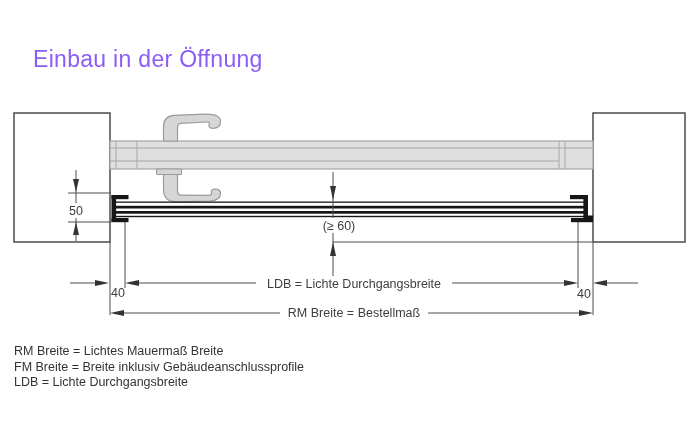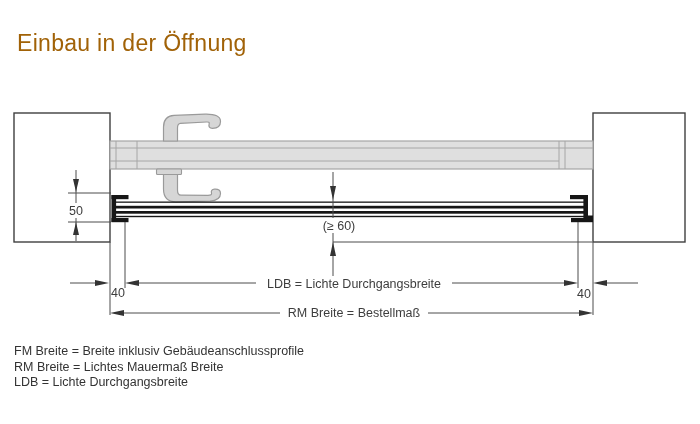--- a/index.html
+++ b/index.html
@@ -13,22 +13,22 @@
     --handle-line:#9a9a9a;
   }
   html,body{margin:0;padding:0;}
   body{
     width:700px;height:424px;position:relative;overflow:hidden;
     background:#ffffff;
     font-family:"Liberation Sans","DejaVu Sans",sans-serif;
     color:var(--ink);
   }
   .page-title{
-    position:absolute;left:17px;top:30px;margin:0;
-    font-size:23px;font-weight:500;letter-spacing:.3px;color:#a16207;
+    position:absolute;left:17px;top:30px;margin:16px;
+    font-size:23px;font-weight:500;letter-spacing:.3px;color:#8b5cf6;
   }
   svg{position:absolute;left:0;top:0;}
   svg text{
     font-family:"Liberation Sans","DejaVu Sans",sans-serif;
     font-size:12.5px;fill:#3d3d3d;
   }
   .legend{
     position:absolute;left:14px;top:344px;
     font-size:12.5px;line-height:15.5px;color:#333333;
   }
@@ -132,16 +132,16 @@
   <g stroke="var(--dim)" stroke-width="1">
     <polygon points="110,313 124,310 124,316" fill="#333" stroke="none"></polygon>
     <line x1="124" y1="313" x2="280" y2="313"></line>
     <line x1="428" y1="313" x2="579" y2="313"></line>
     <polygon points="593,313 579,310 579,316" fill="#333" stroke="none"></polygon>
   </g>
   <text x="354" y="317" text-anchor="middle">RM Breite = Bestellmaß</text>
 </svg>
 
 <div class="legend">
+  <div>RM Breite = Lichtes Mauermaß Breite</div>
   <div>FM Breite = Breite inklusiv Gebäudeanschlussprofile</div>
-  <div>RM Breite = Lichtes Mauermaß Breite</div>
   <div>LDB = Lichte Durchgangsbreite</div>
 </div>
 
 </body></html>

